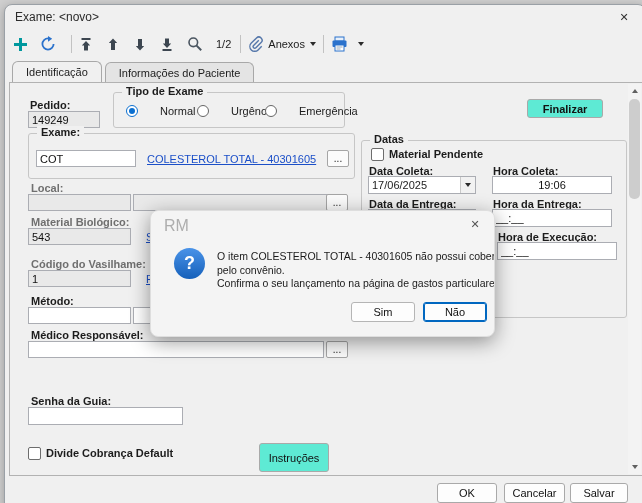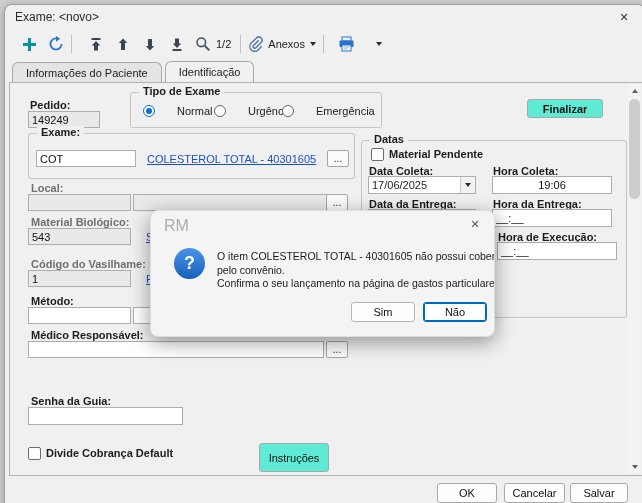--- a/index.html
+++ b/index.html
@@ -2,21 +2,21 @@
 <html><head>
 <meta charset="utf-8">
 <style>
 *{margin:0;padding:0;box-sizing:border-box}
 html,body{background:#cfcfcf;font-family:"Liberation Sans",sans-serif}
 .window{position:relative;width:642px;height:503px;background:#f0f0f0;border:1px solid #9aa0a6;border-radius:8px 8px 2px 2px;overflow:hidden;font-size:11px;color:#1c1c1c;box-shadow:0 2px 10px rgba(0,0,0,.25);margin:4px}
 .titlebar{position:absolute;top:0;left:0;right:0;height:24px;display:flex;align-items:center;padding-left:10px}
 .title{font-size:12px;color:#2b2b2b}
 .win-close{position:absolute;right:6px;top:3px;width:30px;height:19px;border:none;background:transparent;font-size:11px;color:#333;cursor:pointer;font-family:inherit}
 .toolbar{position:absolute;top:24px;left:0;right:0;height:30px;display:flex;align-items:center;padding-left:8px;gap:3px}
-.tbtn{height:24px;min-width:24px;display:flex;align-items:center;justify-content:flex-end;background:transparent;border:none;gap:5px;font-size:11px;color:#1c1c1c;cursor:pointer;font-family:inherit}
+.tbtn{height:24px;min-width:24px;display:flex;align-items:center;justify-content:space-between;background:transparent;border:none;gap:5px;font-size:11px;color:#1c1c1c;cursor:pointer;font-family:inherit}
 .tsep{width:1px;height:18px;background:#c2c2c2;margin:0 4px}
 .pagenum{font-size:11px;margin:0 2px;color:#222}
 .caret{width:0;height:0;border-left:3.5px solid transparent;border-right:3.5px solid transparent;border-top:4.5px solid #2b2b2b}
 .tabs{position:absolute;top:57px;left:7px;display:flex;z-index:3}
 .tab{height:20px;display:flex;align-items:center;padding:0 13px;border:1px solid #a8a8a8;border-bottom:none;border-radius:6px 6px 0 0;background:#e4e4e4;margin-right:3px;cursor:pointer}
 .tab.active{background:#f0f0f0;height:21px;margin-top:-1px}
 .panel{position:absolute;left:4px;top:77px;width:634px;height:394px;border:1px solid #b2b2b2;background:#f0f0f0}
 .lbl{position:absolute;font-weight:bold;white-space:nowrap;color:#1c1c1c}
 .lbl.dim{color:#6f6f6f}
 .fieldtxt{position:absolute;border:1px solid #abadb3;background:#fff;height:17px;font-size:11px;font-family:inherit;padding:0 3px;color:#111}
@@ -116,34 +116,34 @@
           <rect x="4" y="9" width="9" height="6" fill="#fff" stroke="#2b72cc"></rect>
           <path d="M5.5 11h6M5.5 13h4" stroke="#99aabb" stroke-width="1"></path>
         </svg>
     </button>
     <button class="tbtn">
       <i class="caret"></i>
     </button>
   </div>
 
   <div class="tabs">
+    <div class="tab active">
+      <span>Identificação</span>
+    </div>
     <div class="tab">
       <span>Informações do Paciente</span>
     </div>
-    <div class="tab active">
-      <span>Identificação</span>
-    </div>
   </div>
 
   <div class="panel">
 
     <span class="lbl" style="left:20px;top:16px">Pedido:</span>
     <input class="fieldtxt gray" style="left: 18px; top: 28px; width: 72px;" readonly="" value="149249">
 
-    <div class="group" style="left:120px;top:9px;width:252px;height:36px">
+    <div class="group" style="left:103px;top:9px;width:232px;height:36px">
       <span class="glegend">Tipo de Exame</span>
       <label class="radio" style="left:12px;top:12px">
         <span class="rdot on"></span>
         <span>Normal</span>
       </label>
       <label class="radio" style="left:83px;top:12px">
         <span class="rdot"></span>
         <span>Urgência</span>
       </label>
       <label class="radio" style="left:151px;top:12px">

